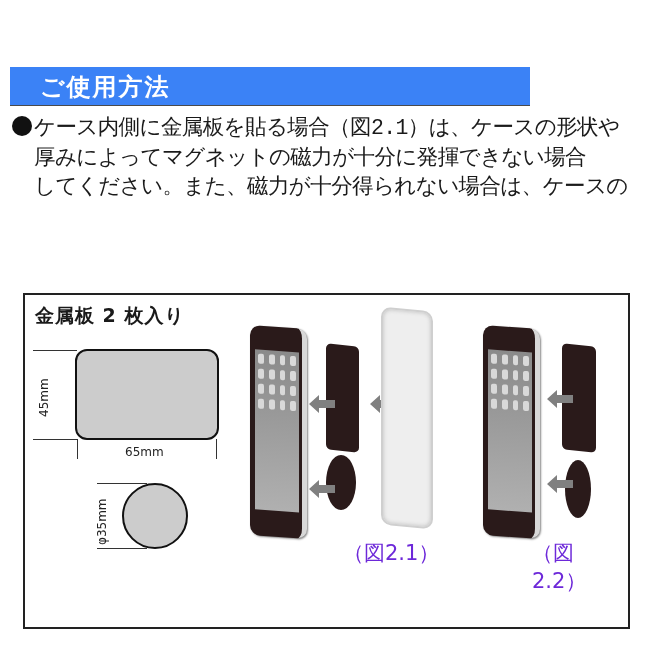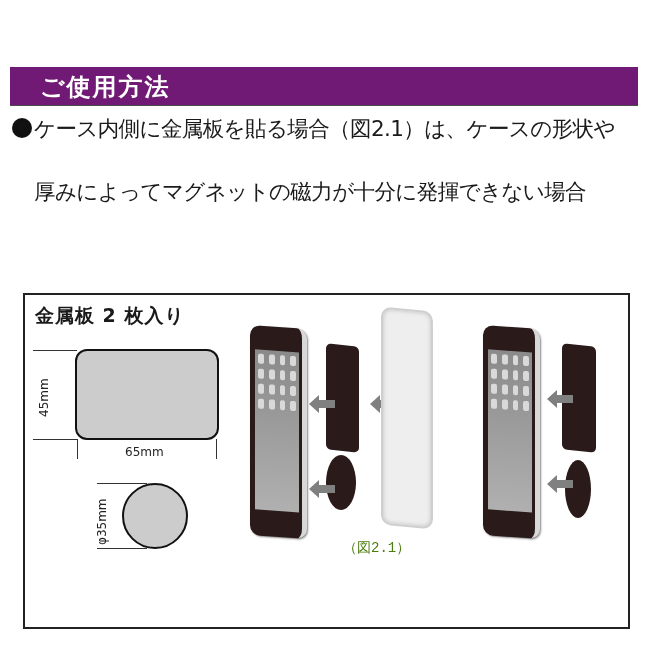--- a/index.html
+++ b/index.html
@@ -1,51 +1,52 @@
 <!DOCTYPE html>
 <html><head>
 <meta charset="utf-8">
 <style>
   html, body { margin:0; padding:0; }
   body { width:650px; height:650px; background:#ffffff; position:relative; overflow:hidden;
          font-family:"DejaVu Sans", sans-serif; color:#1a1a1a; }
-  .header-bar { position:absolute; left:10px; top:67px; width:628px; height:38px; background:#701a75;
+  .header-bar { position:absolute; left:10px; top:67px; width:520px; height:38px; background:#3b82f6;
                 border-bottom:1px solid #4a4a4a; }
   .header-title { position:absolute; left:30px; top:4px; color:#ffffff; font-size:24px; font-weight:bold; letter-spacing:2px; }
-  .para { position:absolute; left:12px; top:114px; width:630px; font-size:21.5px; line-height:29.5px; letter-spacing:-0.6px; }
+  .para { position:absolute; left:12px; top:114px; width:630px; font-size:21.5px; line-height:29.5px; letter-spacing:-0.6px;font-family:Liberation Mono, monospace; }
   .para .bullet { display:inline-block; width:20px; height:20px; border-radius:50%; background:#111; vertical-align:-2px; margin-right:2px; }
   .para .line { white-space:nowrap; }
-  .para .indent { padding-left:22px;margin-top:33px; }
+  .para .indent { padding-left:22px; }
   .box { position:absolute; left:23px; top:293px; width:607px; height:336px; border:2px solid #222; box-sizing:border-box; }
   .box-title { position:absolute; left:10px; top:8px; font-size:19px; font-weight:bold; letter-spacing:1px; }
   .rect-plate { position:absolute; left:50px; top:54px; width:144px; height:91px; background:#cccccc; border:2px solid #111; border-radius:12px; box-sizing:border-box; }
   .dim-line { position:absolute; background:#333; }
   .dim-label { position:absolute; font-size:12px; color:#222; }
   .vert { transform:rotate(-90deg); transform-origin:left top; }
   .circle-plate { position:absolute; left:97px; top:188px; width:66px; height:66px; border-radius:50%; background:#cccccc; border:2px solid #111; box-sizing:border-box; }
   .phone { position:absolute; width:52px; height:210px; background:#2a1a1a; border-radius:10px;
            border-right:5px solid #d8d8d8; box-shadow:1px 1px 2px #888; overflow:hidden; }
   .phone .screen { position:absolute; left:5px; top:24px; right:3px; bottom:26px; background:linear-gradient(#8a8a8a,#b0b0b0); }
   .phone .icon-grid { position:absolute; left:3px; top:4px; right:3px; display:grid; grid-template-columns:repeat(4,1fr); gap:5px; }
   .phone .icon-grid span { height:10px; background:#d9d9d9; border-radius:2px; }
   .plate-dark { position:absolute; background:#2a1a1a; }
   .case { position:absolute; background:#eeeeee; border:2px solid #cfcfcf; border-radius:10px; box-shadow:inset 0 0 4px #bbb; }
   .arrow { position:absolute; width:26px; height:18px; }
-  .fig-label { position:absolute; font-size:14px; color:#4d7c0f;font-family:Liberation Mono, monospace; }
+  .fig-label { position:absolute; font-size:21px; color:#6d28d9; }
 </style>
 </head>
 <body>
 
 <div class="header-bar">
   <div class="header-title">ご使用方法</div>
 </div>
 
 <div class="para">
   <div class="line"><span class="bullet"></span><span>ケース内側に金属板を貼る場合（図2.1）は、ケースの形状や</span></div>
   <div class="line indent">厚みによってマグネットの磁力が十分に発揮できない場合</div>
+  <div class="line indent">してください。また、磁力が十分得られない場合は、ケースの</div>
 </div>
 
 <div class="box">
   <div class="box-title">金属板 2 枚入り</div>
 
   <div class="dim-line" style="left:8px;top:55px;width:44px;height:1px;"></div>
   <div class="dim-line" style="left:8px;top:144px;width:44px;height:1px;"></div>
   <div class="dim-line" style="left:52px;top:144px;width:1px;height:20px;"></div>
   <div class="dim-line" style="left:191px;top:144px;width:1px;height:20px;"></div>
   <div class="rect-plate"></div>
@@ -116,13 +117,14 @@
       </div>
   </div>
   <div class="plate-dark" style="left:537px;top:50px;width:34px;height:106px;border-radius:5px;transform:skewY(6deg);"></div>
   <div class="plate-dark" style="left:540px;top:165px;width:26px;height:58px;border-radius:50%;"></div>
   <svg class="arrow" style="left:522px;top:95px;" viewBox="0 0 26 18">
       <polygon points="0,9 10,0 10,5 26,5 26,13 10,13 10,18" fill="#808080"></polygon>
     </svg>
   <svg class="arrow" style="left:522px;top:180px;" viewBox="0 0 26 18">
       <polygon points="0,9 10,0 10,5 26,5 26,13 10,13 10,18" fill="#808080"></polygon>
     </svg>
+  <div class="fig-label" style="left:507px;top:244px;">（図2.2）</div>
 </div>
 
 </body></html>

